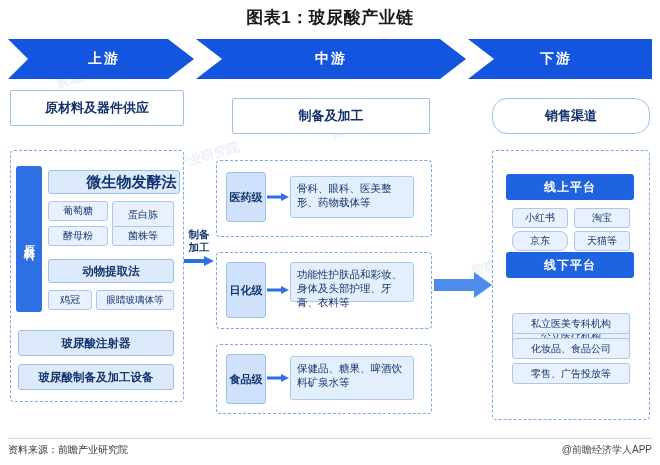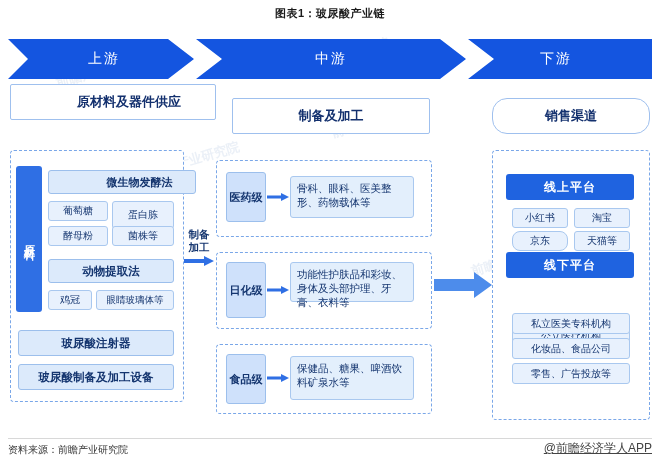--- a/index.html
+++ b/index.html
@@ -21,21 +21,21 @@
     height: 465px;
   }
 
   
   .title {
     position: absolute;
     left: 0;
     top: 6px;
     width: 660px;
     text-align: center;
-    font-size: 11px;
+    font-size: 17px;
     font-weight: bold;
     color: #1a1a1a;
     letter-spacing: 0.5px;
   }
 
   
   .wm {
     position: absolute;
     color: rgba(130,160,205,0.16);
     font-size: 13px;
@@ -51,21 +51,21 @@
     top: 39px;
     height: 40px;
   }
   .chev {
     position: absolute;
     top: 0;
     height: 40px;
     background: #1455e0;
     color: #ffffff;
     font-size: 14px;
-    font-weight: normal;
+    font-weight: bold;
     display: flex;
     align-items: center;
     justify-content: center;
     letter-spacing: 2px;
   }
   .chev.up {
     left: 8px;
     width: 186px;
     clip-path: polygon(0 0, 160px 0, 186px 20px, 160px 40px, 0 40px, 20px 20px);
     padding-left: 6px;
@@ -91,21 +91,21 @@
     border: 1px solid #9fc0ee;
     background: #ffffff;
     border-radius: 2px;
     display: flex;
     align-items: center;
     justify-content: center;
     font-size: 13px;
     font-weight: bold;
     color: #13306e;
   }
-  .colhead.c1 { left: 10px;  top: 84px;  width: 172px; padding-left: 32px; }
+  .colhead.c1 { left: 10px;  top: 90px;  width: 172px; }
   .colhead.c2 { left: 232px; top: 98px;  width: 196px; }
   .colhead.c3 { left: 492px; top: 98px;  width: 156px; border-radius: 15px; }
 
   
   .panel {
     position: absolute;
     border: 1px dashed #7aa7e8;
     border-radius: 4px;
     background: #ffffff;
   }
@@ -145,21 +145,21 @@
     justify-content: center;
     text-align: center;
     color: #14356f;
     box-sizing: border-box;
   }
   .bluebox.strong {
     background: #dceafb;
     border-color: #9cbfec;
     font-weight: bold;
   }
-  .l-ferment  { left: 48px;  top: 170px; width: 148px; height: 24px; font-size: 11px; font-weight: bold; padding-left: 35px; }
+  .l-ferment  { left: 48px;  top: 170px; width: 132px; height: 24px; font-size: 15px; font-weight: bold; padding-left: 35px; }
   .l-gl       { left: 48px;  top: 201px; width: 60px;  height: 20px; font-size: 10px; }
   .l-dn       { left: 112px; top: 201px; width: 62px;  height: 28px; font-size: 10px; }
   .l-jm       { left: 48px;  top: 226px; width: 60px;  height: 20px; font-size: 10px; }
   .l-jz       { left: 112px; top: 226px; width: 62px;  height: 20px; font-size: 10px; }
   .l-animal   { left: 48px;  top: 259px; width: 126px; height: 24px; font-size: 11.5px; font-weight: bold; }
   .l-jg       { left: 48px;  top: 290px; width: 44px;  height: 20px; font-size: 10px; }
   .l-eye      { left: 96px;  top: 290px; width: 78px;  height: 20px; font-size: 9.5px; }
   .l-syringe  { left: 18px;  top: 330px; width: 156px; height: 26px; font-size: 11.5px; font-weight: bold; }
   .l-equip    { left: 18px;  top: 364px; width: 156px; height: 26px; font-size: 11.5px; font-weight: bold; }
 
@@ -299,23 +299,22 @@
     position: absolute;
     left: 8px;
     bottom: 8px;
     font-size: 10px;
     color: #333333;
   }
   .brand {
     position: absolute;
     right: 8px;
     bottom: 8px;
-    font-size: 12px;
+    font-size: 10px;
     color: #444444;
-    text-decoration: underline;
   }
   .footline {
     position: absolute;
     left: 8px;
     right: 8px;
     bottom: 26px;
     height: 1px;
     background: #d8d8d8;
   }
 </style>

